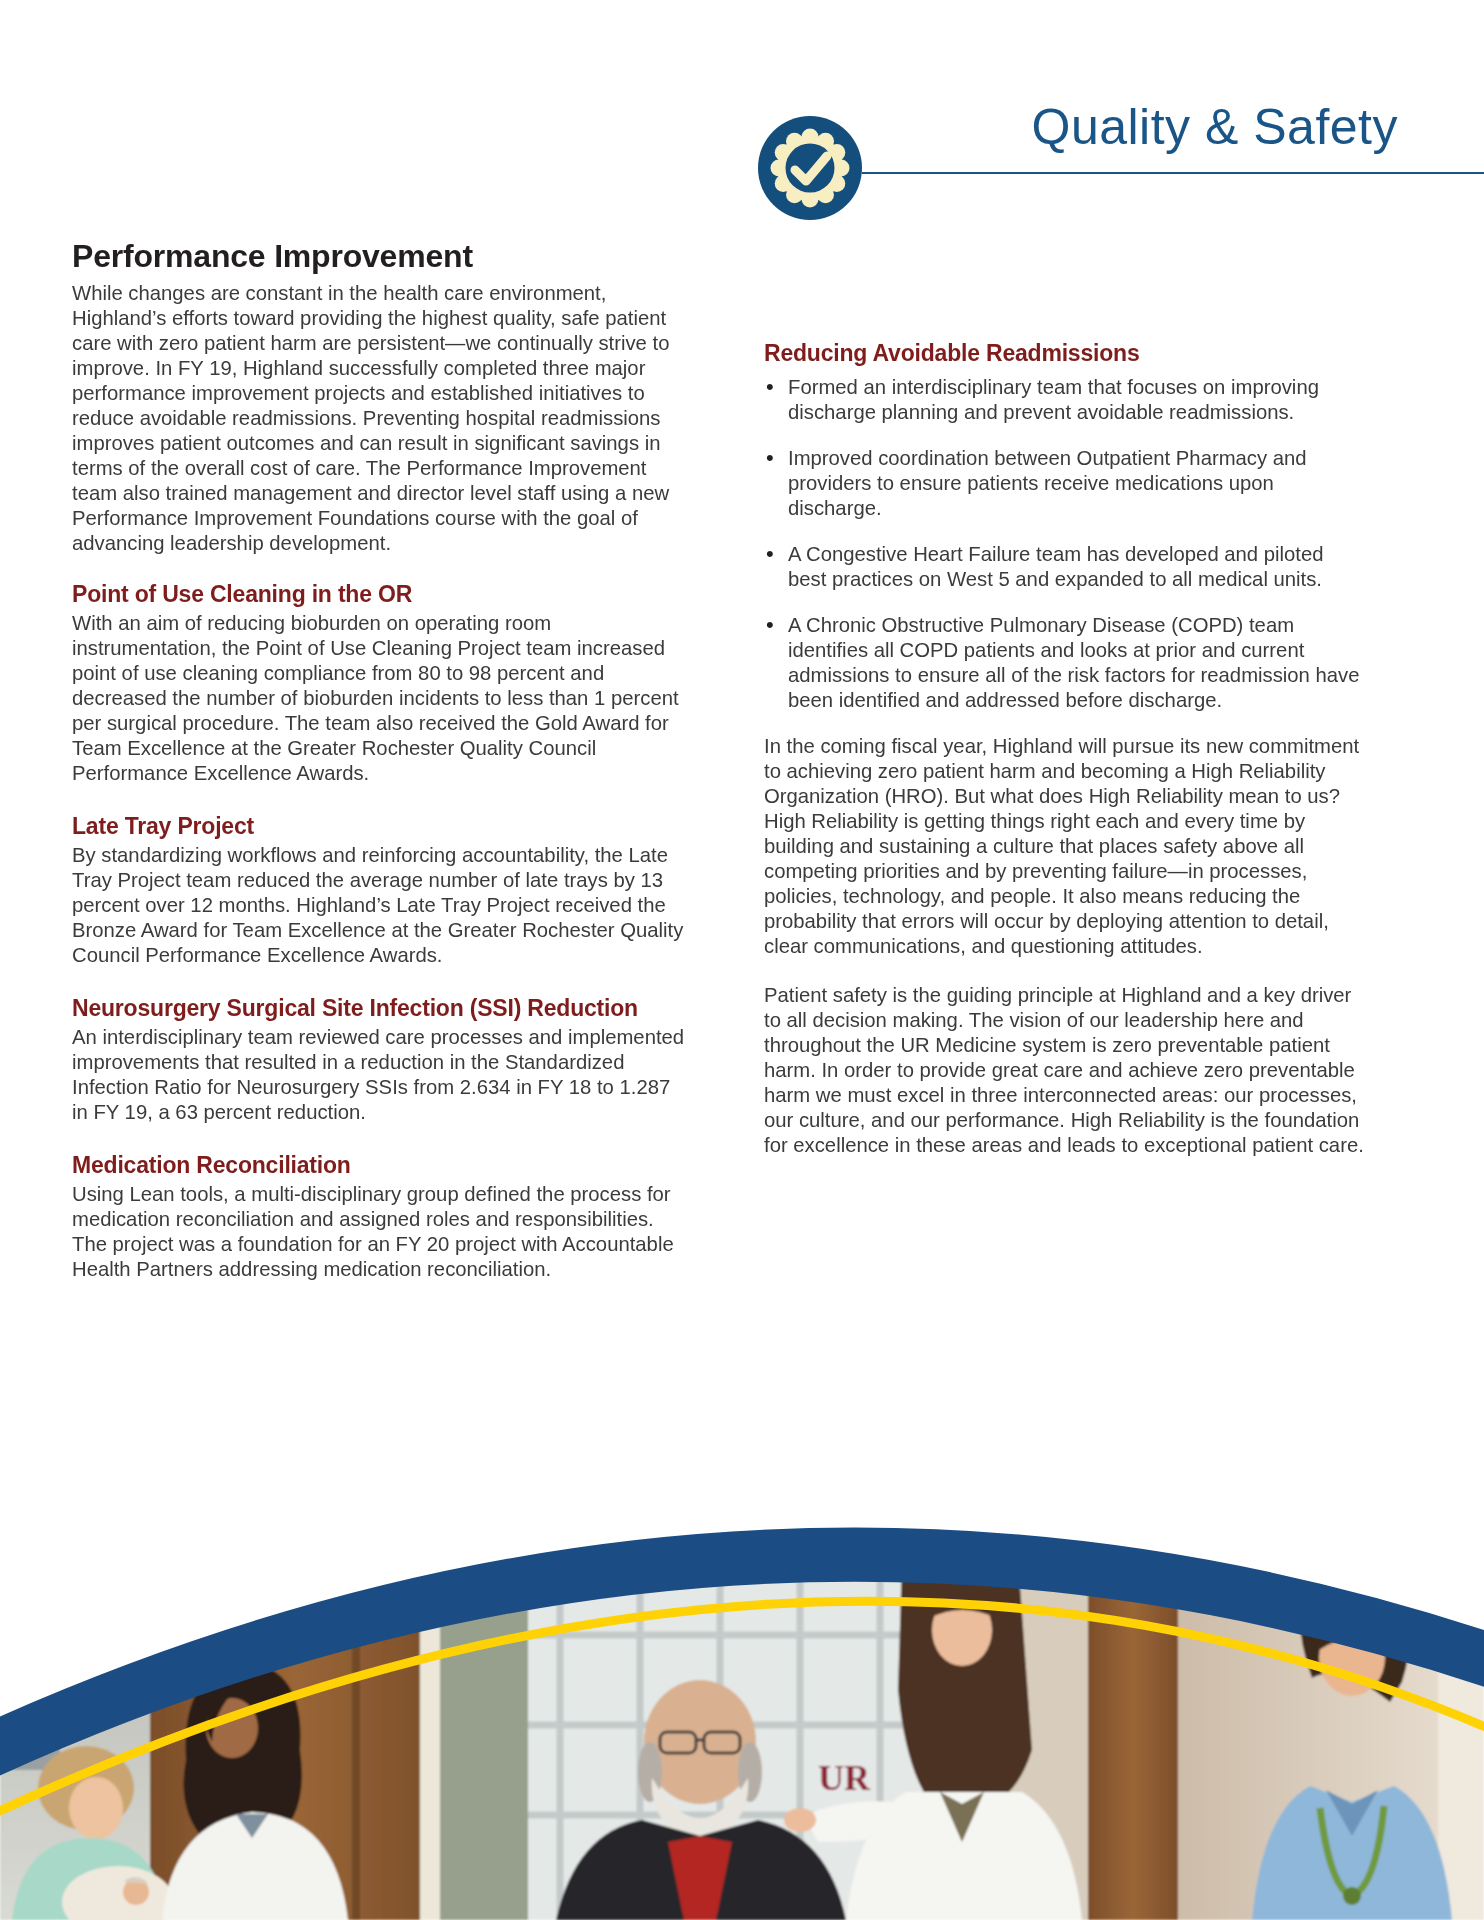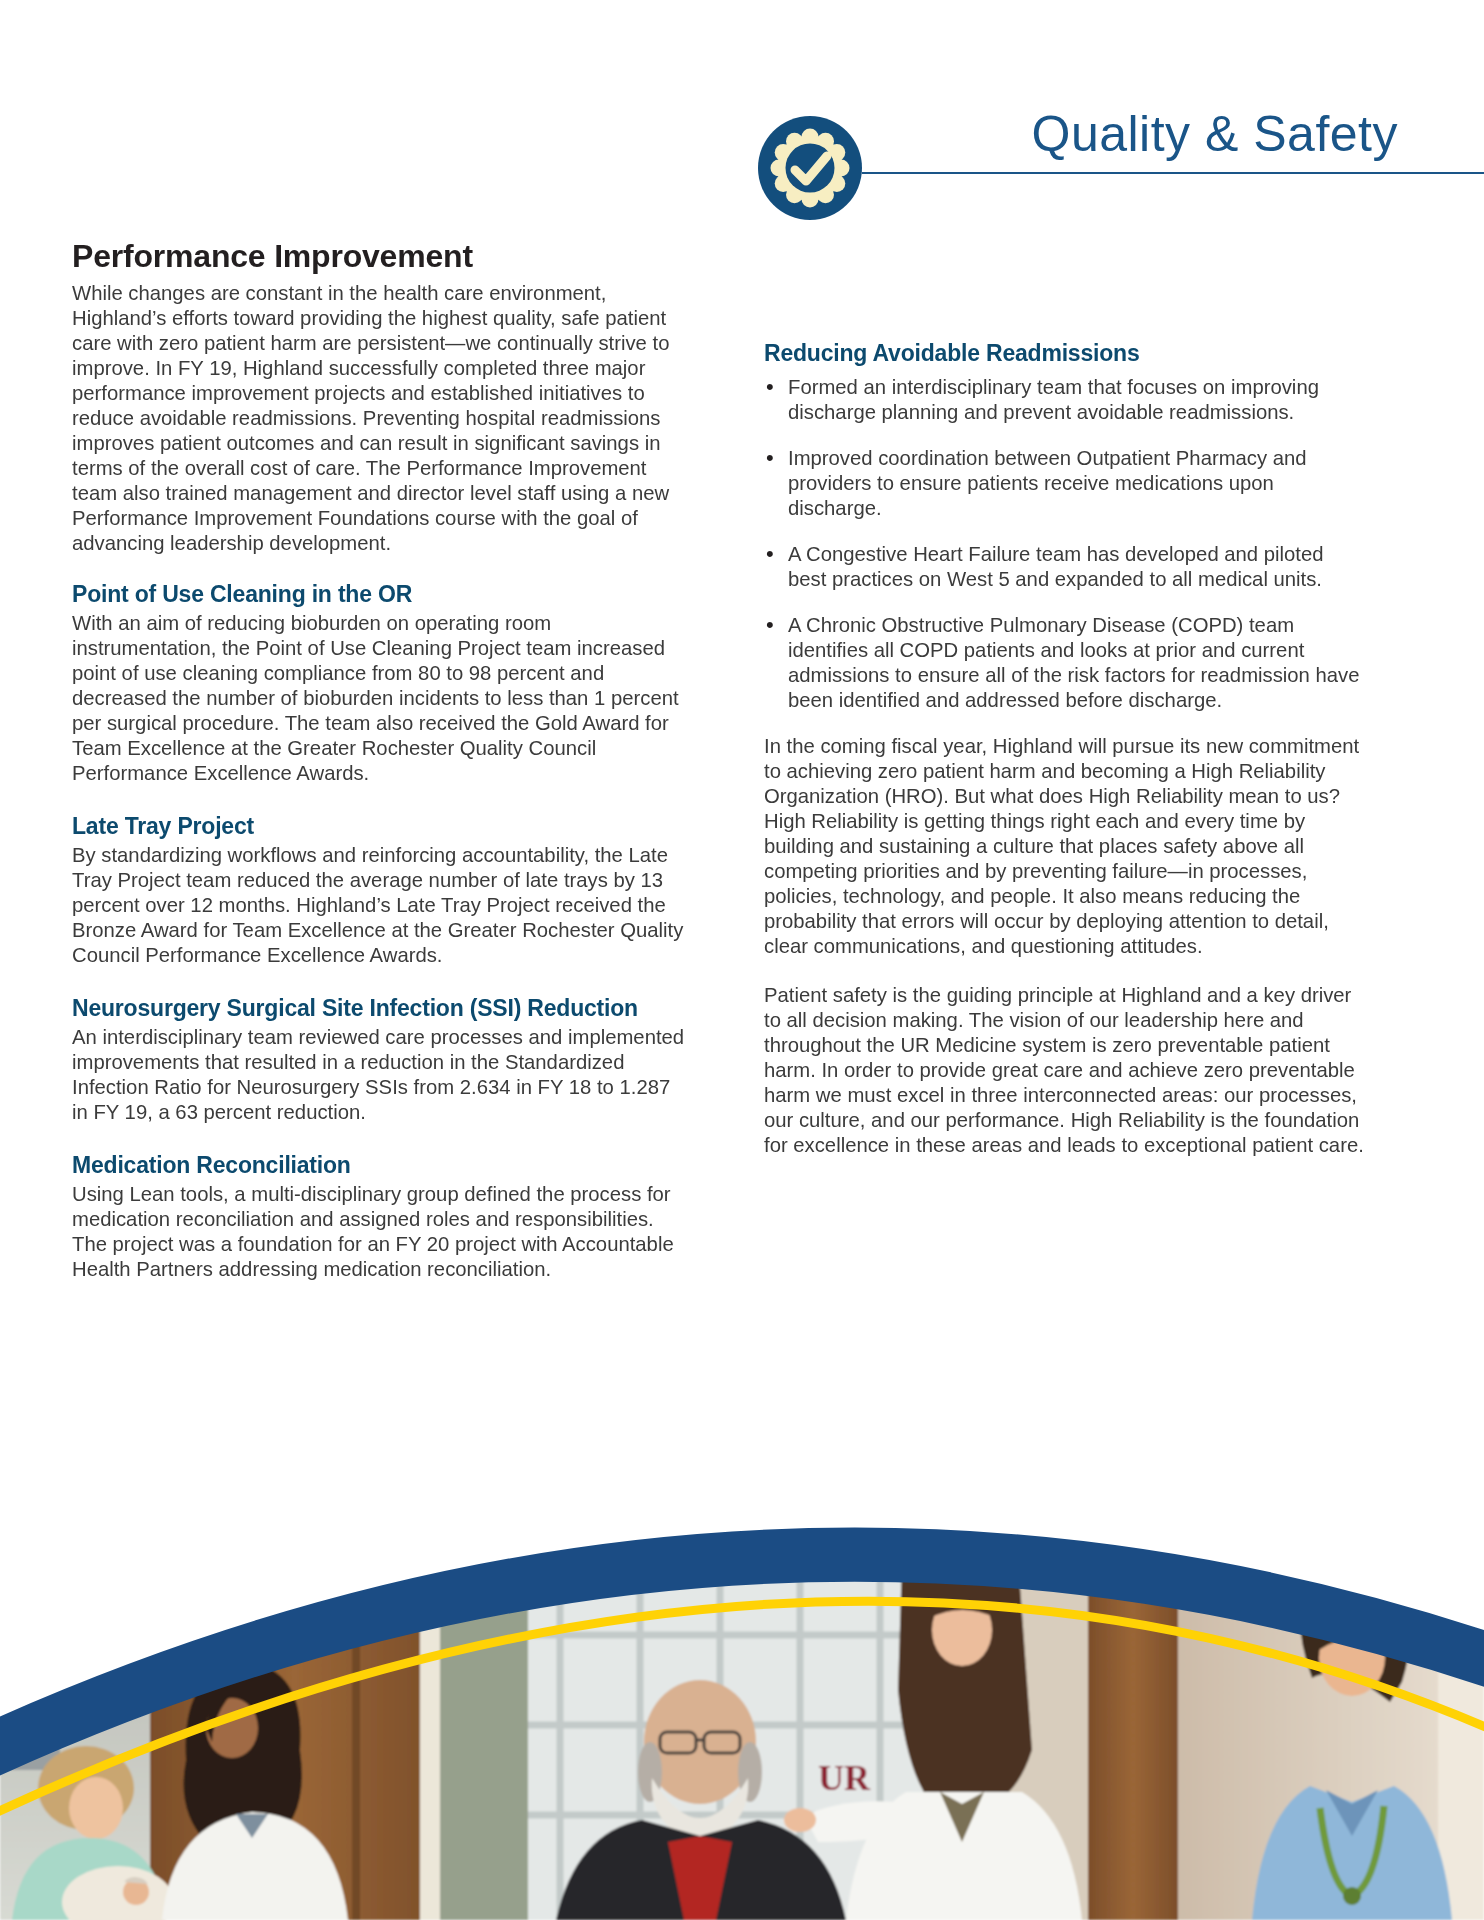--- a/index.html
+++ b/index.html
@@ -9,37 +9,37 @@
     margin:0 auto;
     background:#ffffff;
     font-family:"Liberation Sans",sans-serif;
     overflow:hidden;
   }
   
   .hdr-badge{position:absolute;left:758px;top:116px;width:104px;height:104px;}
   .hdr-title{
     position:absolute;right:86px;top:94px;
     font-size:50px;line-height:66px;font-weight:300;
-    color:#1a5588;letter-spacing:0.5px;white-space:nowrap;margin-top:7px;
+    color:#1a5588;letter-spacing:0.5px;white-space:nowrap;
   }
   .hdr-rule{
     position:absolute;left:862px;right:0;top:172px;height:2px;
     background:#1a5588;
   }
   
   .col{position:absolute;color:#3b3b3b;font-size:20.3px;line-height:25px;}
   .col-left {left:72px; top:240px;width:618px;}
   .col-right{left:764px;top:339px;width:606px;}
   h2{
     margin:0 0 9px 0;font-size:32px;line-height:32px;
     font-weight:bold;color:#231f20;letter-spacing:-0.2px;
   }
   h3{
     margin:26px 0 3px 0;font-size:23px;line-height:28px;
-    font-weight:bold;color:#0c4a6e;letter-spacing:-0.2px;
+    font-weight:bold;color:#7f1d1d;letter-spacing:-0.2px;
   }
   h3.first{margin-top:0;}
   p{margin:0 0 24px 0;}
   p.last{margin-bottom:0;}
   ul.bullets{list-style:none;margin:8px 0 0 0;padding:0;}
   ul.bullets li{
     position:relative;padding-left:24px;margin:0 4px 21px 0;
   }
   ul.bullets li::before{
     content:"\2022";position:absolute;left:2px;top:-1px;

